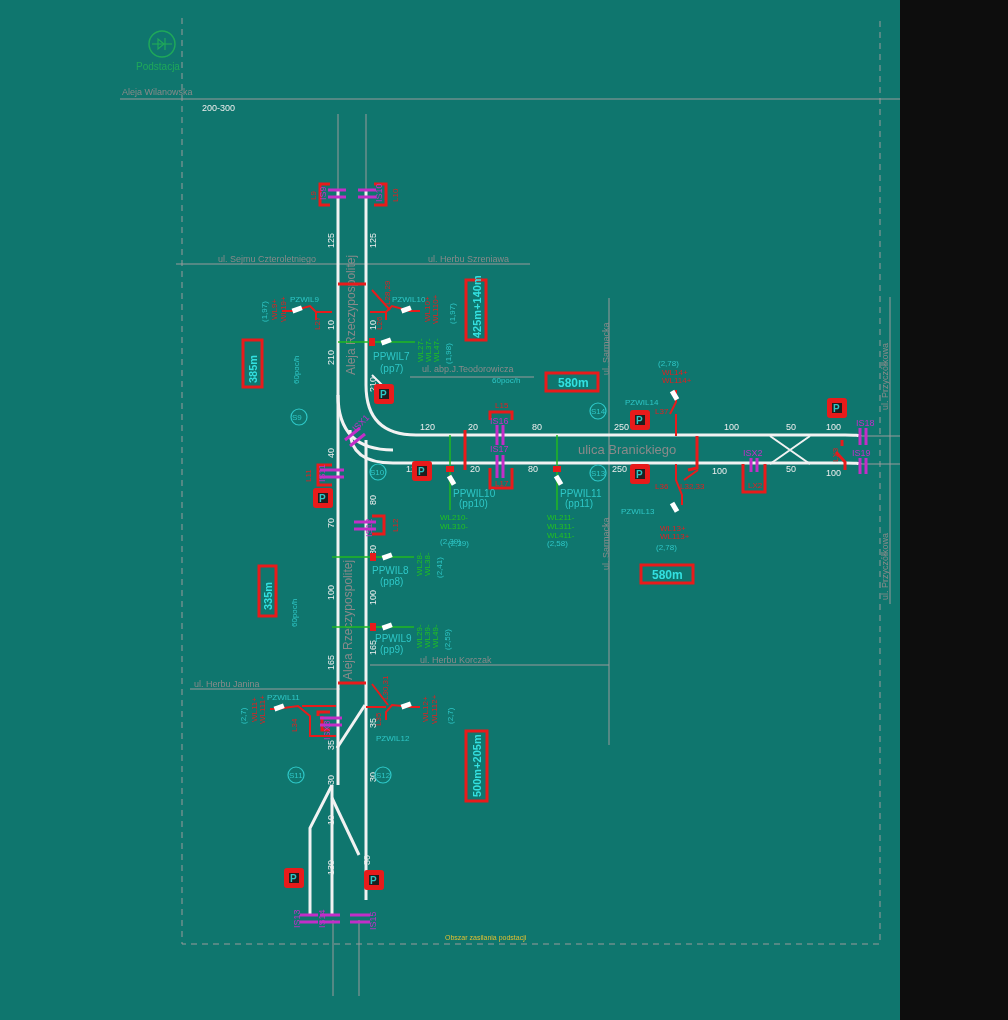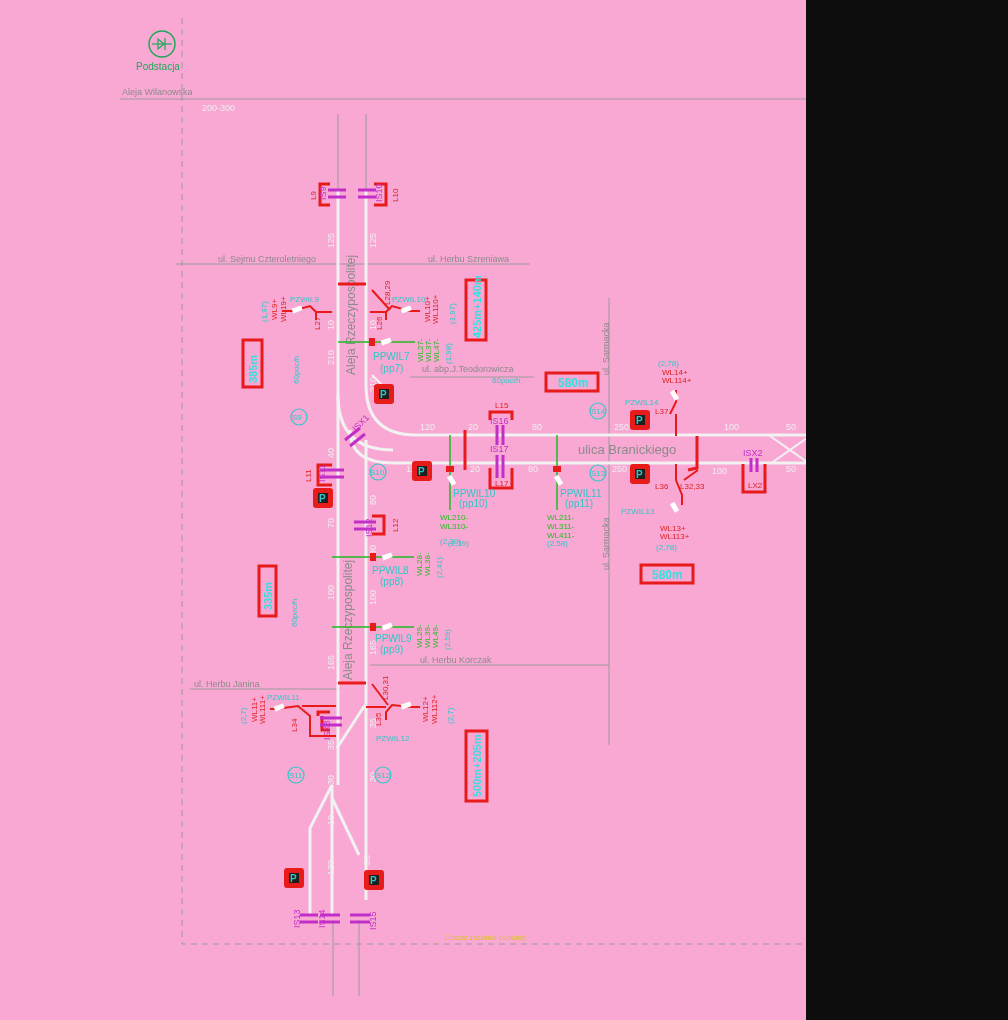--- a/index.html
+++ b/index.html
@@ -1,16 +1,16 @@
 <!DOCTYPE html>
 <html><head>
 <meta charset="utf-8">
 <style>
   html,body{margin:0;padding:0;background:#0d0d0d;}
-  #canvas{position:relative;width:806px;height:1020px;background:#f9a8d4;overflow:hidden;}
+  #canvas{position:relative;width:900px;height:1020px;background:#0f766e;overflow:hidden;}
   svg{position:absolute;left:0;top:0;}
   text{font-family:"Liberation Sans", sans-serif;}
   .street{fill:#8a8a8a;font-size:9px;}
   .dist{fill:#eeeeee;font-size:9px;}
   .cyan{fill:#2ec7c7;font-size:10px;}
   .cyanS{fill:#2ec7c7;font-size:8px;}
   .red{fill:#e02020;font-size:8px;}
   .green{fill:#22c022;font-size:8px;}
   .mag{fill:#c22ec8;font-size:9px;}
   .len{fill:#33e0e0;font-size:12px;font-weight:bold;}

